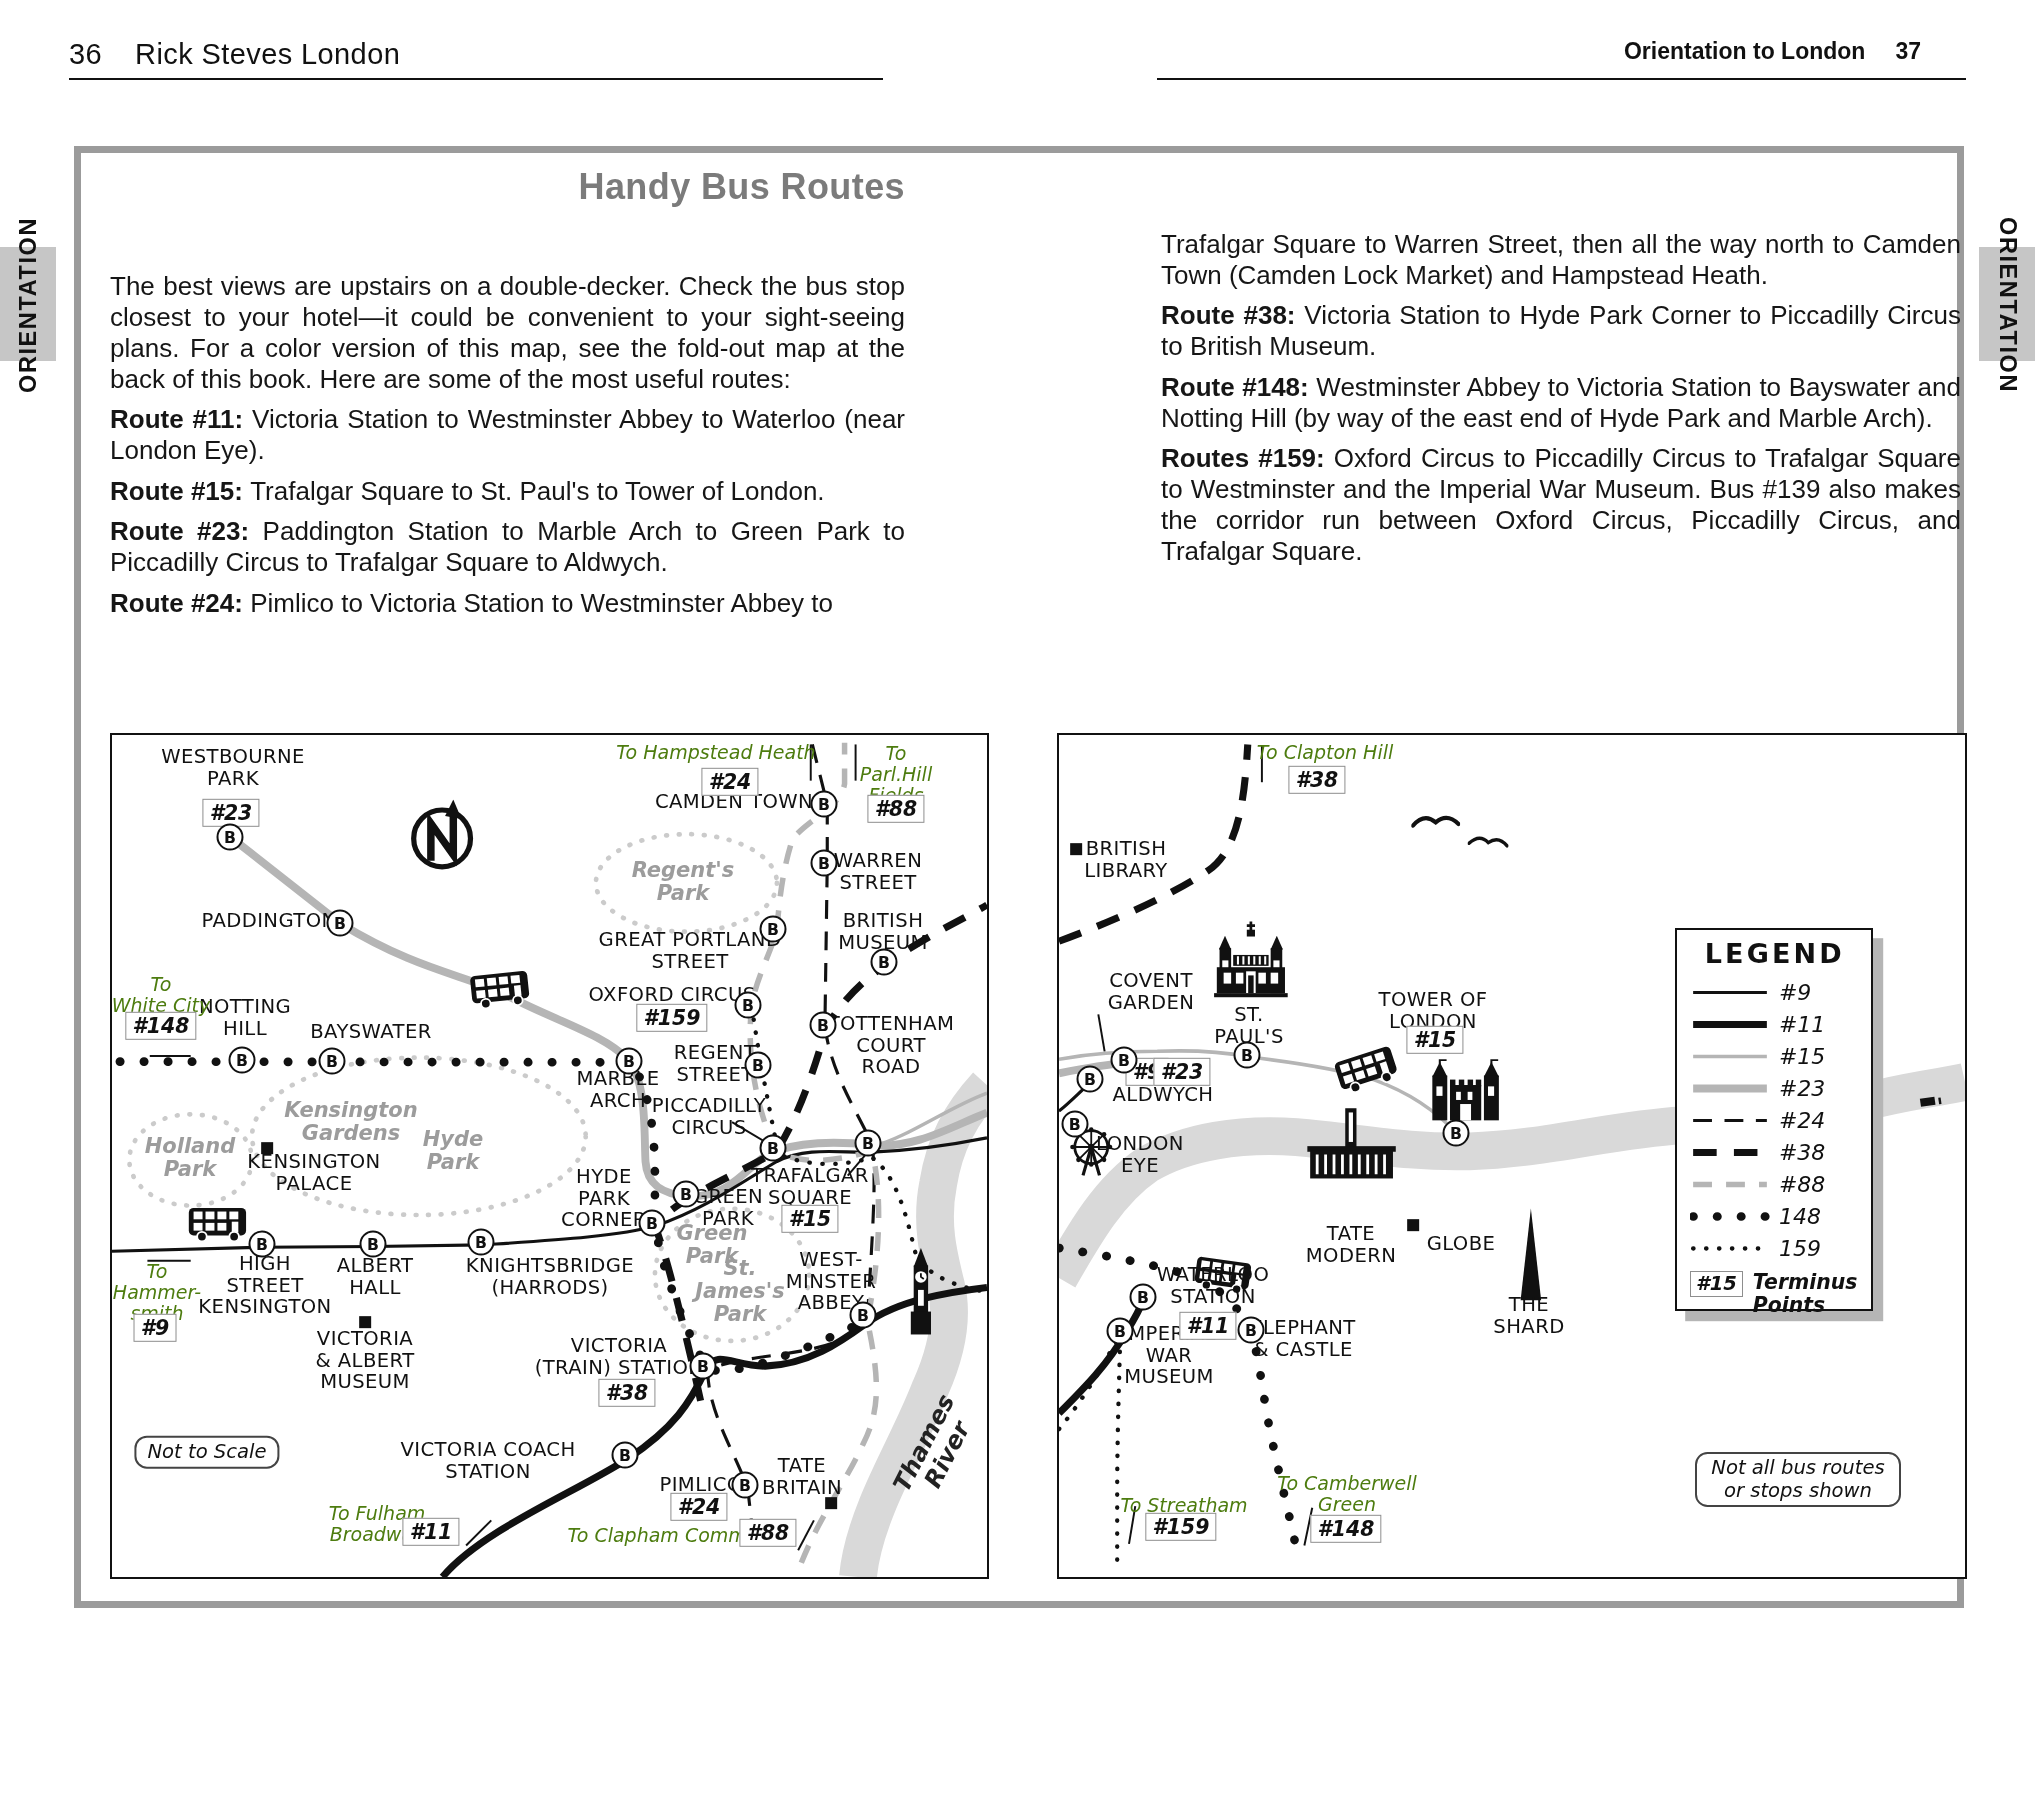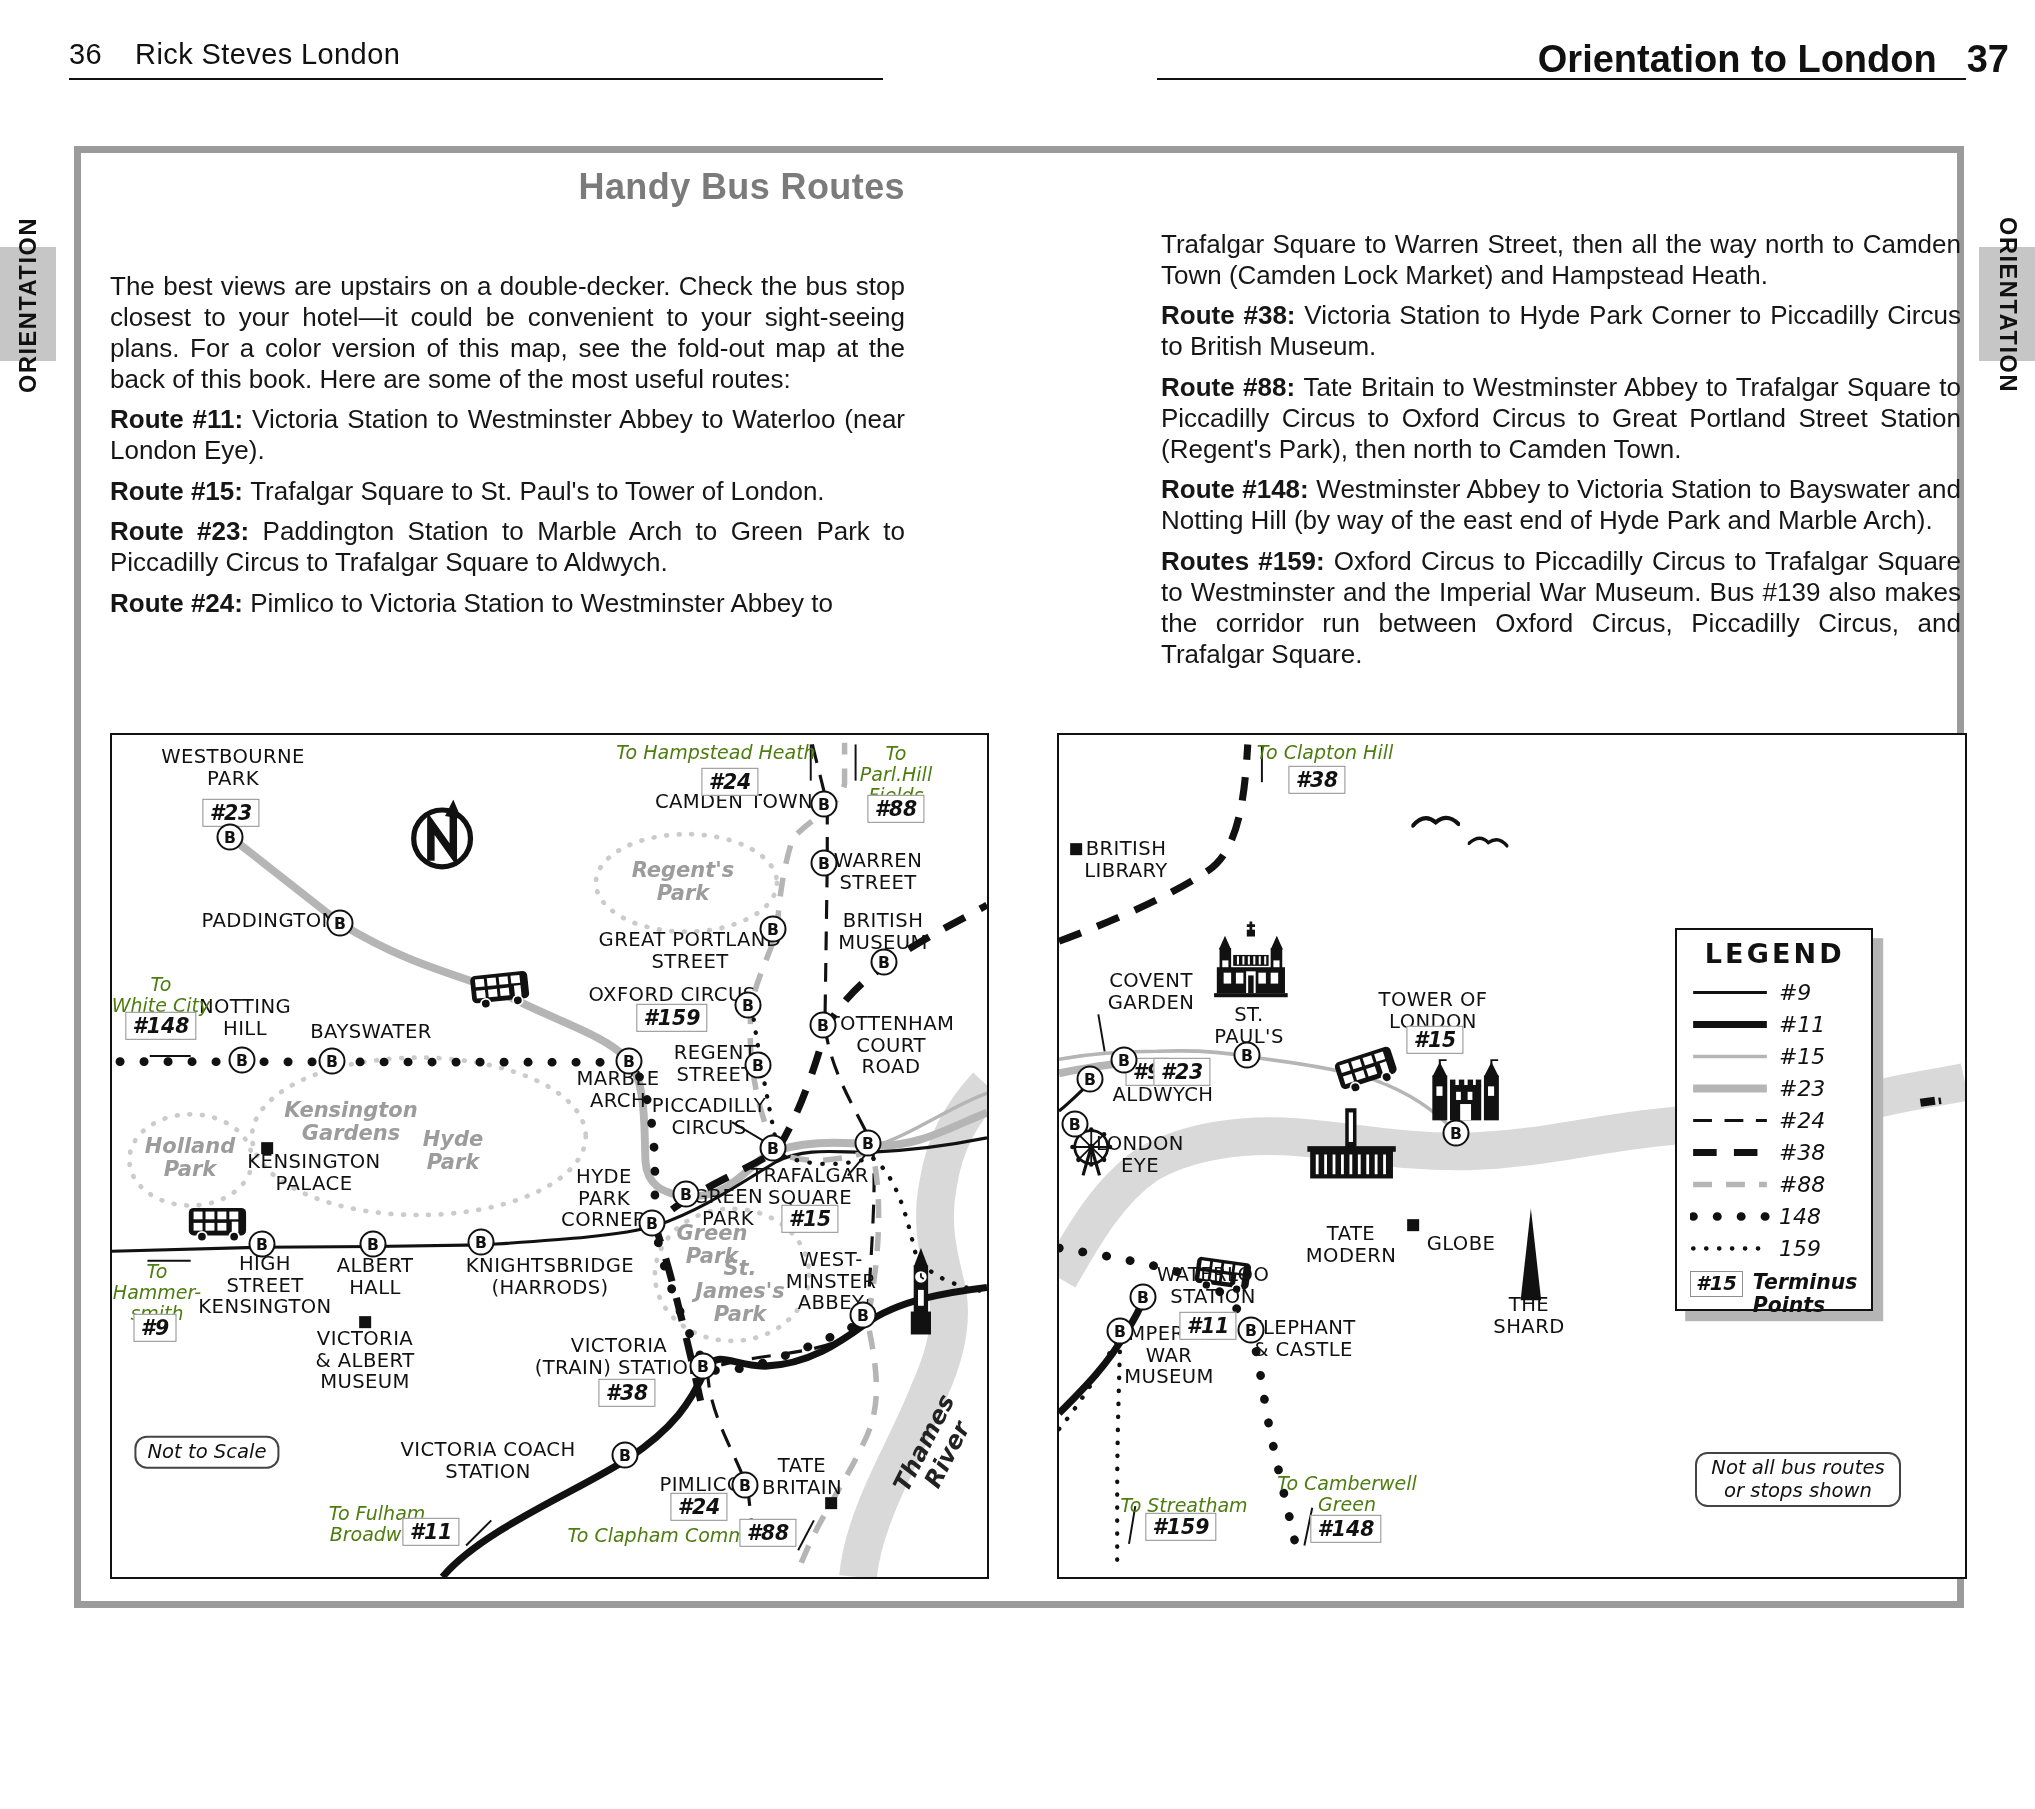--- a/index.html
+++ b/index.html
@@ -1,21 +1,21 @@
 <!DOCTYPE html>
 <html style="font-size:12.5px"><head>
 <meta charset="utf-8">
 <style>
   html,body{margin:0;padding:0;}
   body{width:2035px;height:1809px;position:relative;background:#fff;font-family:"Liberation Sans",sans-serif;color:#111;}
 
   
   .hdr-left{position:absolute;left:69px;top:38px;font-size:29px;letter-spacing:0.4px;}
   .hdr-left .num{margin-right:33px;}
-  .hdr-right{position:absolute;left:1200px;top:38px;width:809px;text-align:right;font-size:38px;font-weight:bold;}
+  .hdr-right{position:absolute;left:1112px;top:38px;width:809px;text-align:right;font-size:23px;font-weight:bold;}
   .hdr-right .num{margin-left:30px;font-weight:bold;}
   .rule{position:absolute;top:78px;height:2.3px;background:#111;}
   .rule-l{left:69px;width:814px;}
   .rule-r{left:1157px;width:809px;}
 
   
   .tab{position:absolute;width:56px;height:114px;background:#c6c6c6;top:247px;}
   .tab-l{left:0;}
   .tab-r{left:1979px;}
   .tab-label{position:absolute;top:219px;width:56px;height:172px;display:flex;align-items:center;justify-content:center;
@@ -210,21 +210,20 @@
 <div class="col col-l">
     <p>The best views are upstairs on a double-decker. Check the bus stop closest to your hotel—it could be convenient to your sight-seeing plans. For a color version of this map, see the fold-out map at the back of this book. Here are some of the most useful routes:</p>
     <p><b>Route #11: </b>Victoria Station to Westminster Abbey to Waterloo (near London Eye).</p>
     <p><b>Route #15: </b>Trafalgar Square to St. Paul's to Tower of London.</p>
     <p><b>Route #23: </b>Paddington Station to Marble Arch to Green Park to Piccadilly Circus to Trafalgar Square to Aldwych.</p>
     <p><b>Route #24: </b>Pimlico to Victoria Station to Westminster Abbey to</p>
   </div>
 <div class="col col-r">
     <p>Trafalgar Square to Warren Street, then all the way north to Camden Town (Camden Lock Market) and Hampstead Heath.</p>
     <p><b>Route #38: </b>Victoria Station to Hyde Park Corner to Piccadilly Circus to British Museum.</p>
-    <p><b>Route #88: </b>Tate Britain to Westminster Abbey to Trafalgar Square to Piccadilly Circus to Oxford Circus to Great Portland Street Station (Regent's Park), then north to Camden Town.</p>
     <p><b>Route #148: </b>Westminster Abbey to Victoria Station to Bayswater and Notting Hill (by way of the east end of Hyde Park and Marble Arch).</p>
     <p><b>Routes #159: </b>Oxford Circus to Piccadilly Circus to Trafalgar Square to Westminster and the Imperial War Museum. Bus #139 also makes the corridor run between Oxford Circus, Piccadilly Circus, and Trafalgar Square.</p>
   </div>
 
 <div class="map map-l">
     <svg viewBox="0 0 1112 1070" preserveAspectRatio="none" class="map-svg">
       <path d="M1112,445 C1078,482 1058,520 1050,570 C1040,620 1050,660 1060,700 C1070,742 1058,790 1040,830 C1020,882 992,930 972,980 C956,1020 950,1048 948,1070" class="river"></path>
       <ellipse cx="730" cy="188" rx="115" ry="62" class="cloud"></ellipse>
       <ellipse cx="390" cy="510" rx="212" ry="100" class="cloud"></ellipse>
       <ellipse cx="100" cy="540" rx="78" ry="58" class="cloud"></ellipse>

